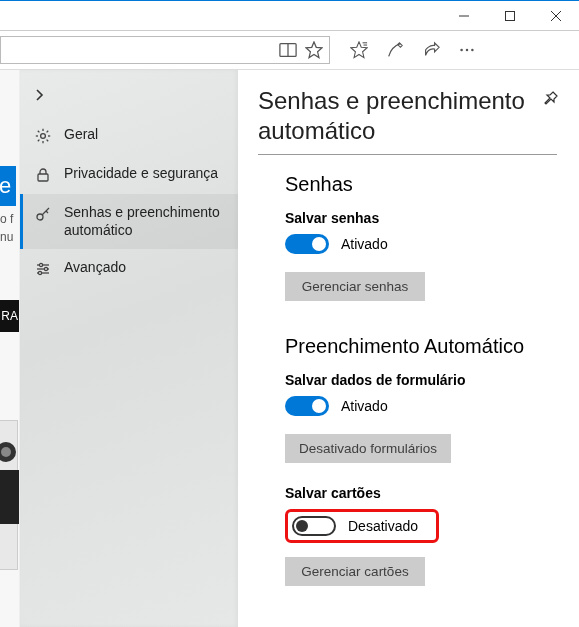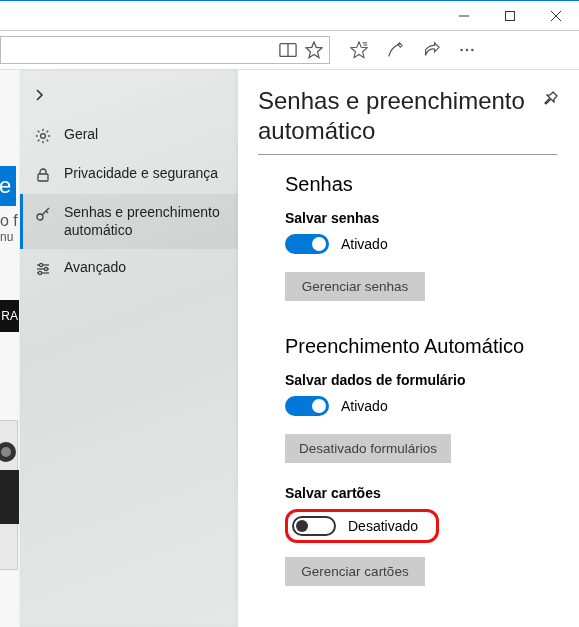--- a/index.html
+++ b/index.html
@@ -11,21 +11,21 @@
 
   .toolbar { height: 40px; border-top: 1px solid #ccc; border-bottom: 1px solid #ddd; display: flex; align-items: center; }
   .urlbox { height: 28px; border: 1px solid #bbb; flex: 0 0 330px; margin-left: 0; display: flex; align-items: center; justify-content: flex-end; padding: 0 6px; gap: 8px; }
   .toolbar-icons { display: flex; align-items: center; gap: 18px; padding: 0 14px 0 20px; }
   .toolbar .ico { width: 18px; height: 18px; display: flex; align-items: center; justify-content: center; color: #555; }
 
   .content { display: flex; height: calc(627px - 70px); }
 
   .bg-strip { width: 20px; position: relative; background: #f7f7f7; border-right: 1px solid #eee; overflow: hidden; }
   .bg-strip .blue { position:absolute; top:96px; left:-6px; width:22px; height:40px; background:#0078d7; color:#fff; font-size:22px; display:flex; align-items:center; justify-content:center;}
-  .bg-strip .txt1 { position:absolute; top:142px; left:0; font-size:16px; color:#555; }
+  .bg-strip .txt1 { position:absolute; top:142px; left:0; font-size:12px; color:#555; }
   .bg-strip .txt2 { position:absolute; top:160px; left:0; font-size:12px; color:#555; }
   .bg-strip .dark { position:absolute; top:230px; left:-16px; width:36px; height:32px; background:#111; color:#fff; font-size:12px; display:flex; align-items:center; justify-content:flex-end; padding-right:2px;}
   .bg-strip .img1 { position:absolute; top:350px; left:-10px; width:28px; height:150px; background:#e8e8e8; border:1px solid #ccc;}
   .bg-strip .xbox { position:absolute; top:372px; left:-4px; width:20px; height:20px; border-radius:50%; background:#333; display:flex; align-items:center; justify-content:center;}
   .bg-strip .xbox::after{ content:""; width:10px; height:10px; border-radius:50%; background:#888;}
   .bg-strip .console { position:absolute; top:400px; left:-6px; width:26px; height:54px; background:#222;}
 
   .sidebar { width: 218px; background: linear-gradient(160deg, #e9eaea 0%, #dcdede 45%, #e6e7e7 100%); padding: 14px 0; position: relative; box-shadow: -2px 0 4px rgba(0,0,0,0.04) inset; }
   .sidebar .back-row { padding: 4px 12px 10px 12px; }
   .sidebar .back-row svg { width: 14px; height: 14px; color:#333; }
@@ -49,21 +49,21 @@
   .toggle.on { background: #0078d7; }
   .toggle.on::after { content:""; position:absolute; right:3px; top:3px; width:14px; height:14px; border-radius:50%; background:#fff; }
   .toggle.off { background: #fff; border: 2px solid #333; width:44px; height:20px; }
   .toggle.off::after { content:""; position:absolute; left:2px; top:2px; width:12px; height:12px; border-radius:50%; background:#333; }
   .toggle-label { font-size: 14px; text-align: center; }
 
   .btn { background: #ccc; border: none; padding: 7px 14px; font-size: 13.5px; color: #404040; cursor: pointer; min-width: 140px; }
 
   .block { margin-bottom: 34px; margin-left: 27px; }
 
-  .highlight { border: 3px solid #e11; padding: 4px 18px 4px 4px; display: inline-flex; align-items: center; gap: 12px; margin-bottom: 14px; border-radius: 12px; }
+  .highlight { border: 3px solid #e11; padding: 4px 18px 4px 4px; display: inline-flex; align-items: center; gap: 12px; margin-bottom: 14px; border-radius: 6px; }
 </style>
 </head>
 <body>
 
 <div class="titlebar">
   <div class="win-btn">
     <svg viewBox="0 0 10 10">
         <line x1="0" y1="5" x2="10" y2="5" stroke="currentColor" stroke-width="1"></line>
       </svg>
   </div>

